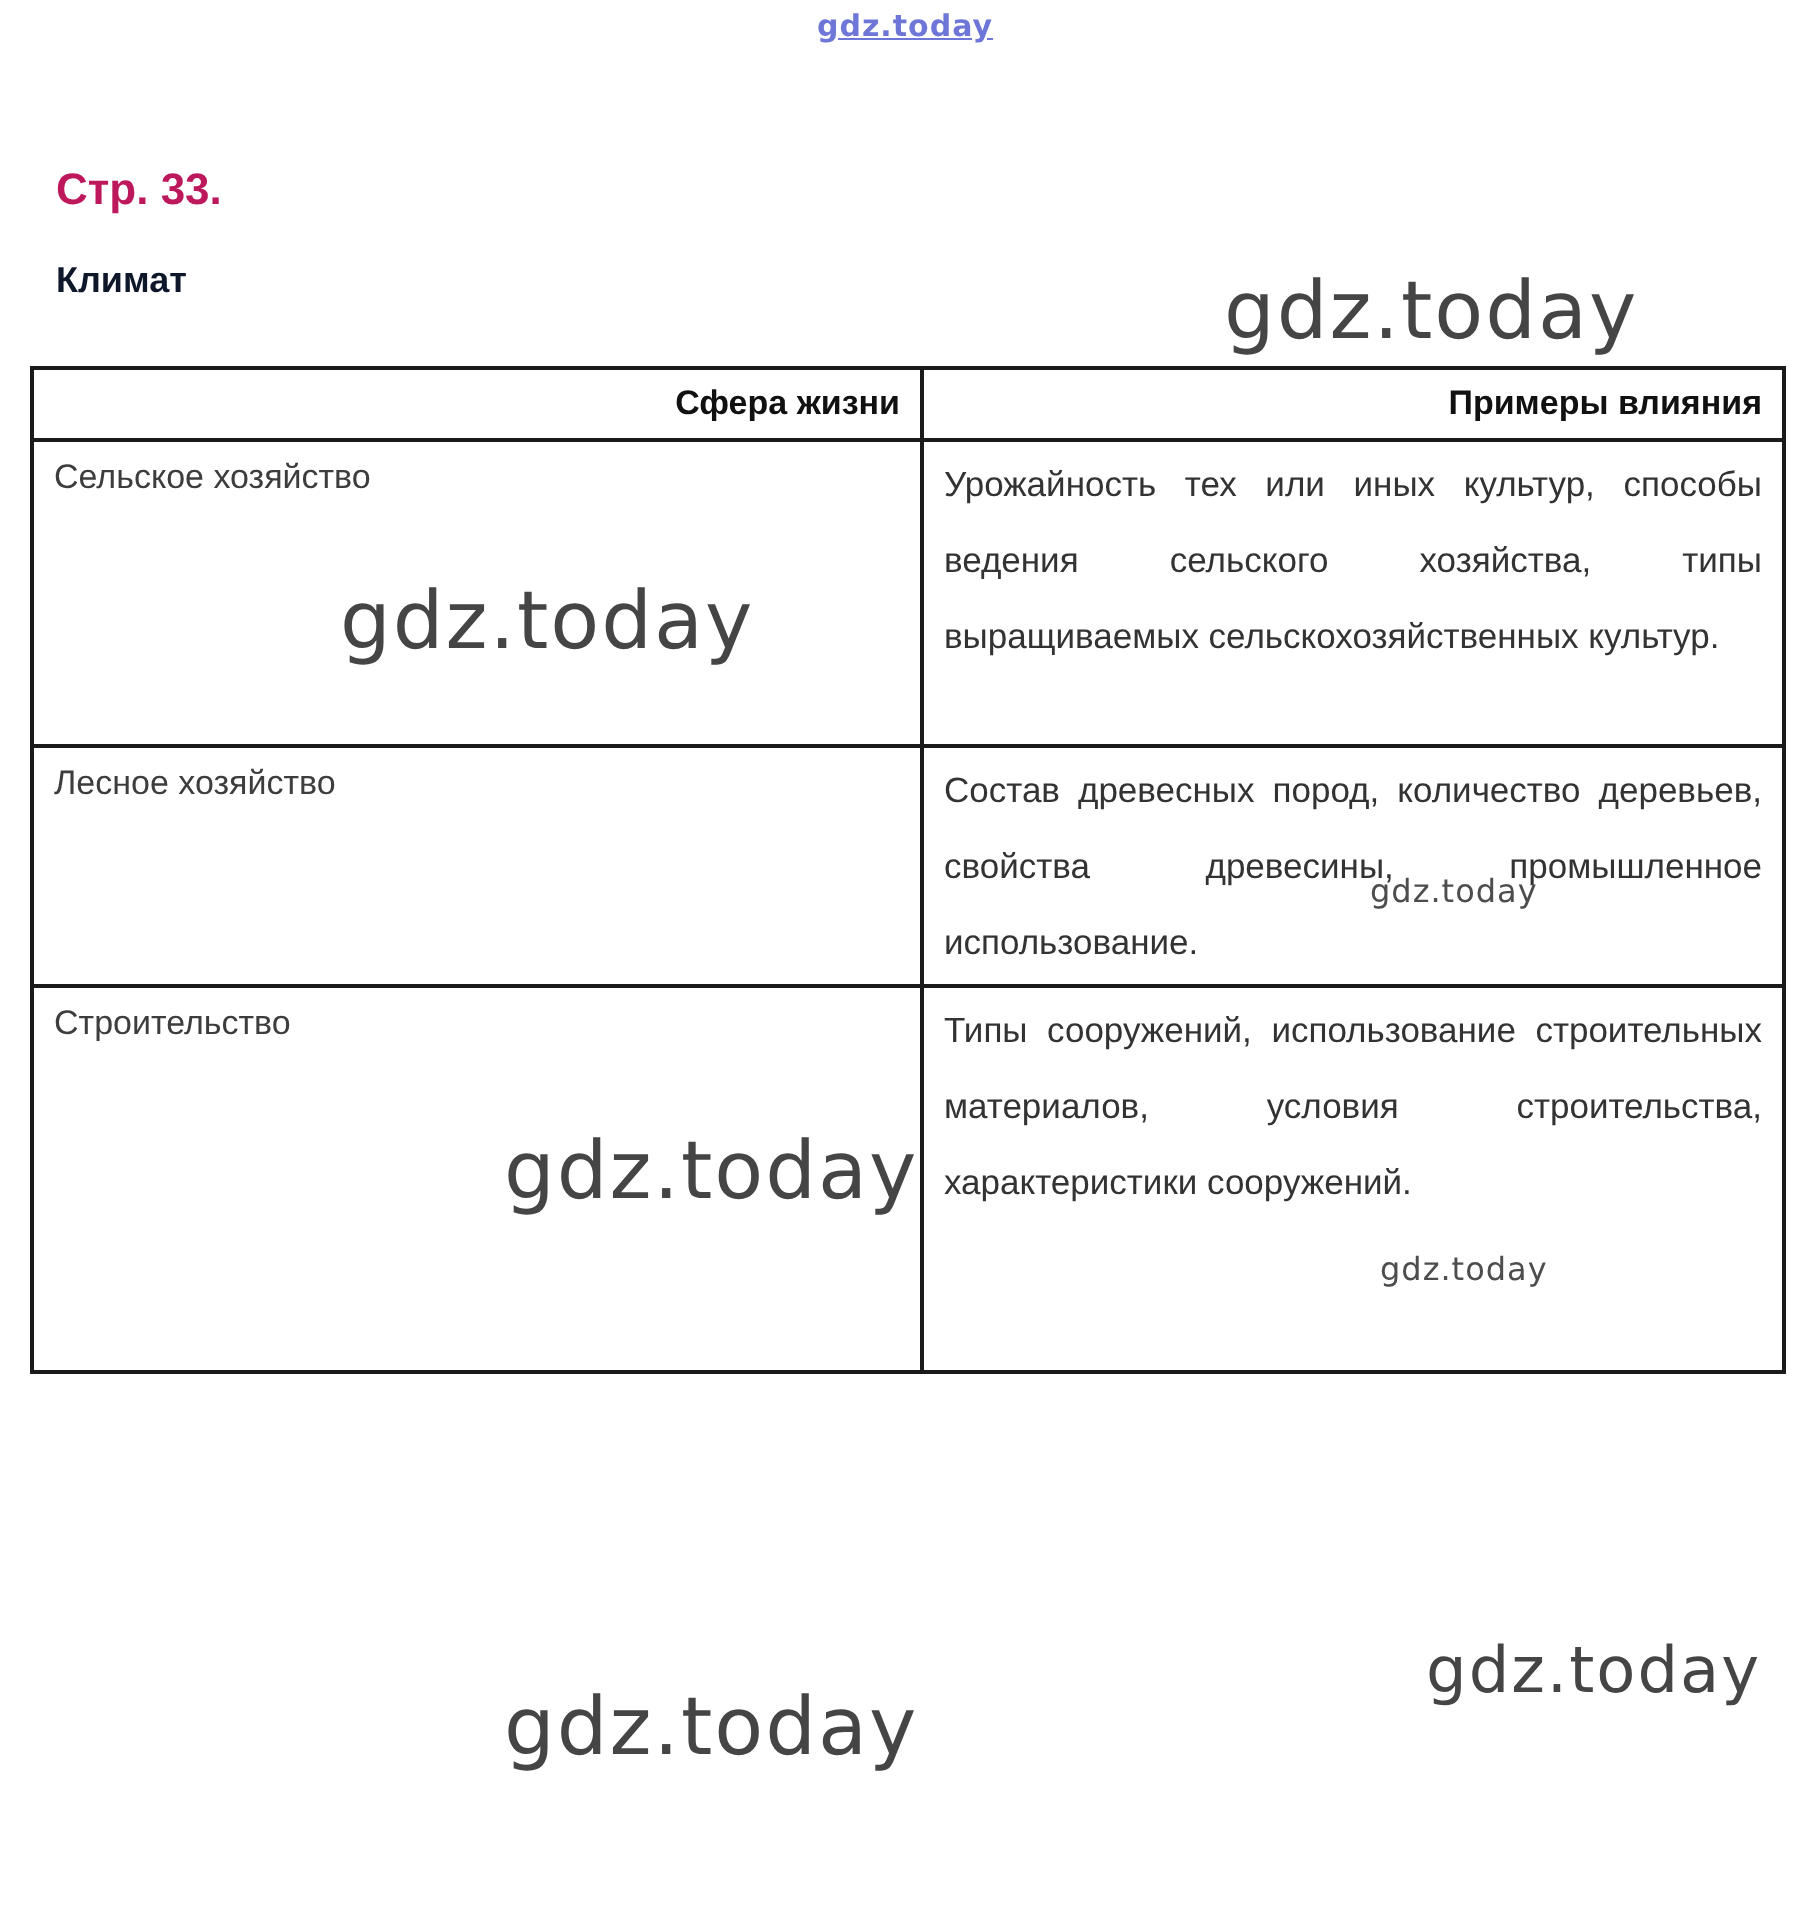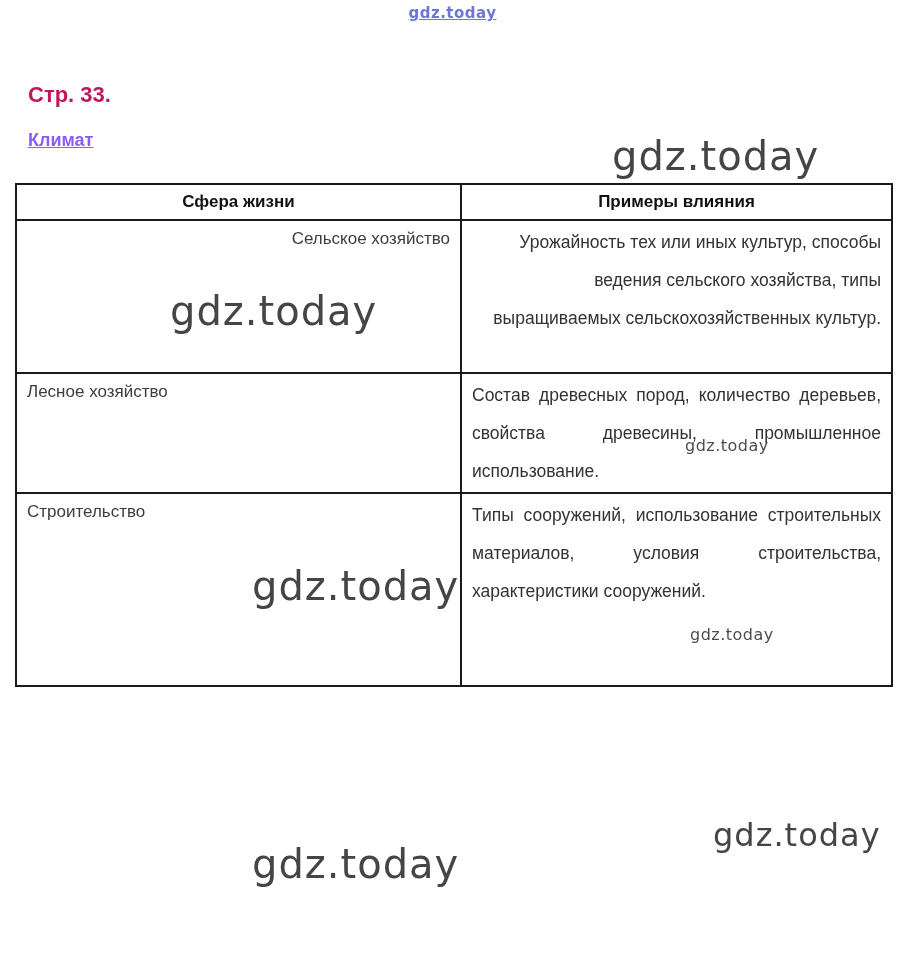--- a/index.html
+++ b/index.html
@@ -33,37 +33,36 @@
     font-weight: bold;
     color: #be185d;
     margin-top: 12px;
   }
   .section-title {
     position: absolute;
     top: 130px;
     left: 28px;
     font-size: 18px;
     font-weight: bold;
-    color: #8b5cf6;
-    text-decoration: underline;
+    color: #0f172a;
   }
   table.climate {
     position: absolute;
     top: 183px;
     left: 15px;
     width: 876px;
     border-collapse: collapse;
     table-layout: fixed;
   }
   table.climate, table.climate th, table.climate td {
     border: 2px solid #1a1a1a;
   }
   table.climate th {
     height: 36px;
-    text-align: center;
+    text-align: right;
     vertical-align: middle;
     padding: 2px 10px;
     font-size: 17px;
     font-weight: bold;
     color: #111111;
   }
   col.c1 { width: 445px; }
   col.c2 { width: 431px; }
   td.sphere {
     vertical-align: top;
@@ -73,21 +72,21 @@
   }
   td.examples {
     vertical-align: top;
     padding: 2px 10px 2px 10px;
     font-size: 17.5px;
     color: #333333;
     text-align: justify;
     line-height: 38px;
     border-radius: 12px;
   }
-  tr.r1 td { height: 153px; text-align: right; }
+  tr.r1 td { height: 153px; }
   tr.r2 td { height: 115px; }
   tr.r3 td { height: 228px; }
   tr.r4 td { height: 193px; }
   tr.r5 td { height: 77px; }
   .wm {
     position: absolute;
     color: #454545;
     font-family: "DejaVu Sans", sans-serif;
     white-space: nowrap;
     pointer-events: none;

